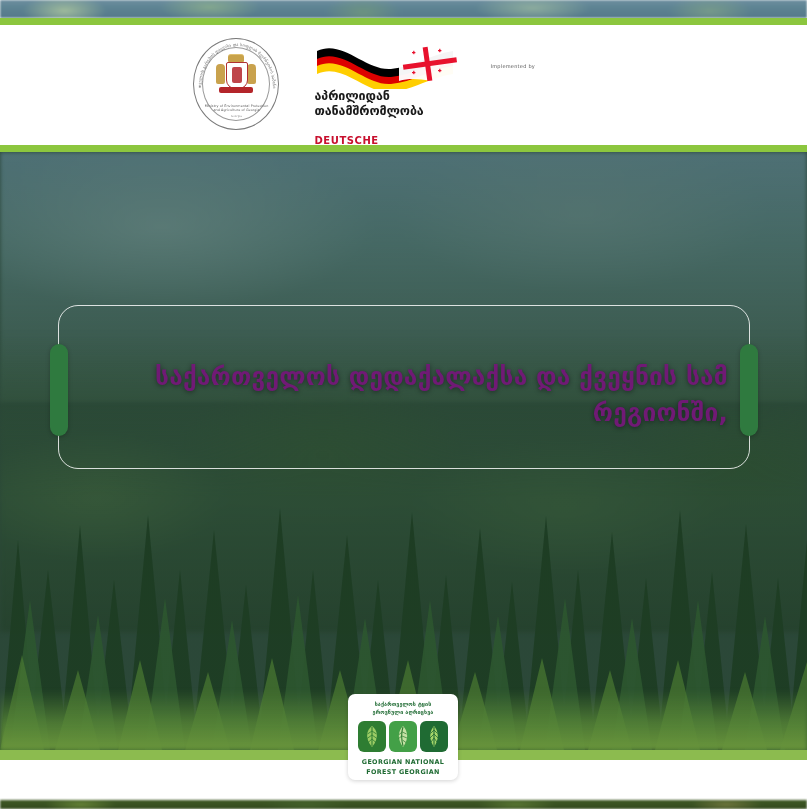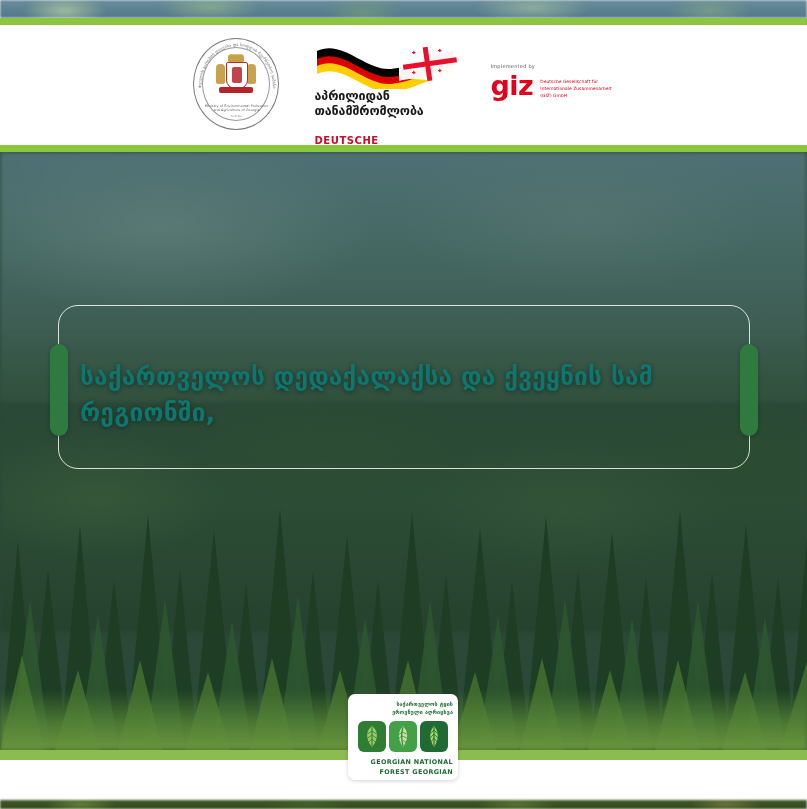--- a/index.html
+++ b/index.html
@@ -294,22 +294,22 @@
     height: 92px;
     background: #2f7a3f;
     border-radius: 9px;
     box-shadow: 0 1px 4px rgba(0,0,0,.25);
   }
   .plate-bar.left { left: -9px; }
   .plate-bar.right { right: -9px; }
 
   .title-text {
     width: 648px;
-    text-align: left;
-    color: #0f766e;
+    text-align: right;
+    color: #701a75;
     font-family: "DejaVu Sans", "Liberation Sans", sans-serif;
     font-size: 24.5px;
     font-weight: 700;
     line-height: 1.43;
     letter-spacing: .2px;
     text-shadow: 0 1px 5px rgba(0,0,0,.45);
     margin-top: 15px;
   }
   .title-text .ln { display: block; }
 
@@ -344,21 +344,21 @@
     position: absolute;
     left: 348px;
     top: 694px;
     width: 110px;
     height: 86px;
     background: #ffffff;
     border-radius: 7px;
     box-shadow: 0 1px 4px rgba(0,0,0,.18);
     box-sizing: border-box;
     padding: 6px 5px 5px;
-    text-align: right;
+    text-align: center;
   }
   .gnfi-ka {
     font-size: 5.4px;
     line-height: 1.5;
     color: #1f6b33;
     font-weight: 700;
     letter-spacing: .1px;
   }
   .gnfi-leaves {
     display: flex;
@@ -443,24 +443,20 @@
         </g>
       </svg>
       <div class="gercoop-text">
         <div class="gercoop-ka">აპრილიდან თანამშრომლობა</div>
         <div class="gercoop-de">DEUTSCHE ZUSAMMENARBEIT</div>
       </div>
     </div>
 
     <div class="giz">
       <div class="giz-implemented">Implemented by</div>
-      <div class="giz-row">
-        <div class="giz-mark">giz</div>
-        <div class="giz-legal">Deutsche Gesellschaft für Internationale Zusammenarbeit (GIZ) GmbH</div>
-      </div>
     </div>
 
   </div>
 
   <div class="hero-green-rule"></div>
   <div class="hero">
     <div class="hero-sky"></div>
     <div class="hero-mid"></div>
     <svg class="hero-trees" viewBox="0 0 807 330" preserveAspectRatio="none">
       <g fill="#1f3f24" opacity=".95">

